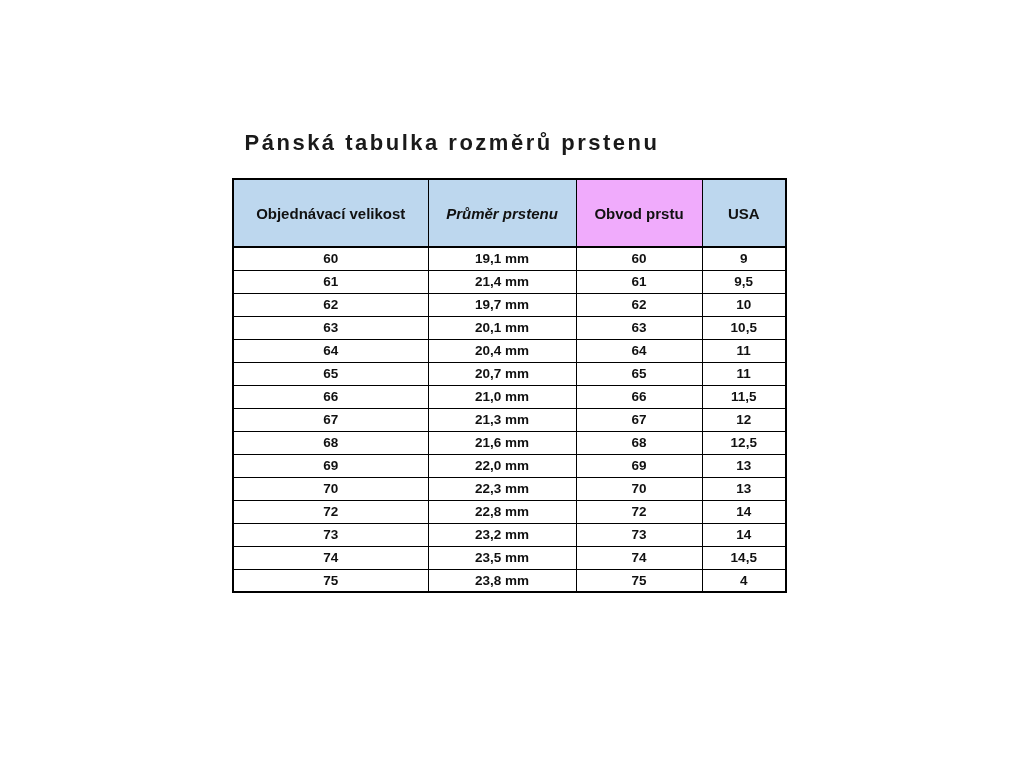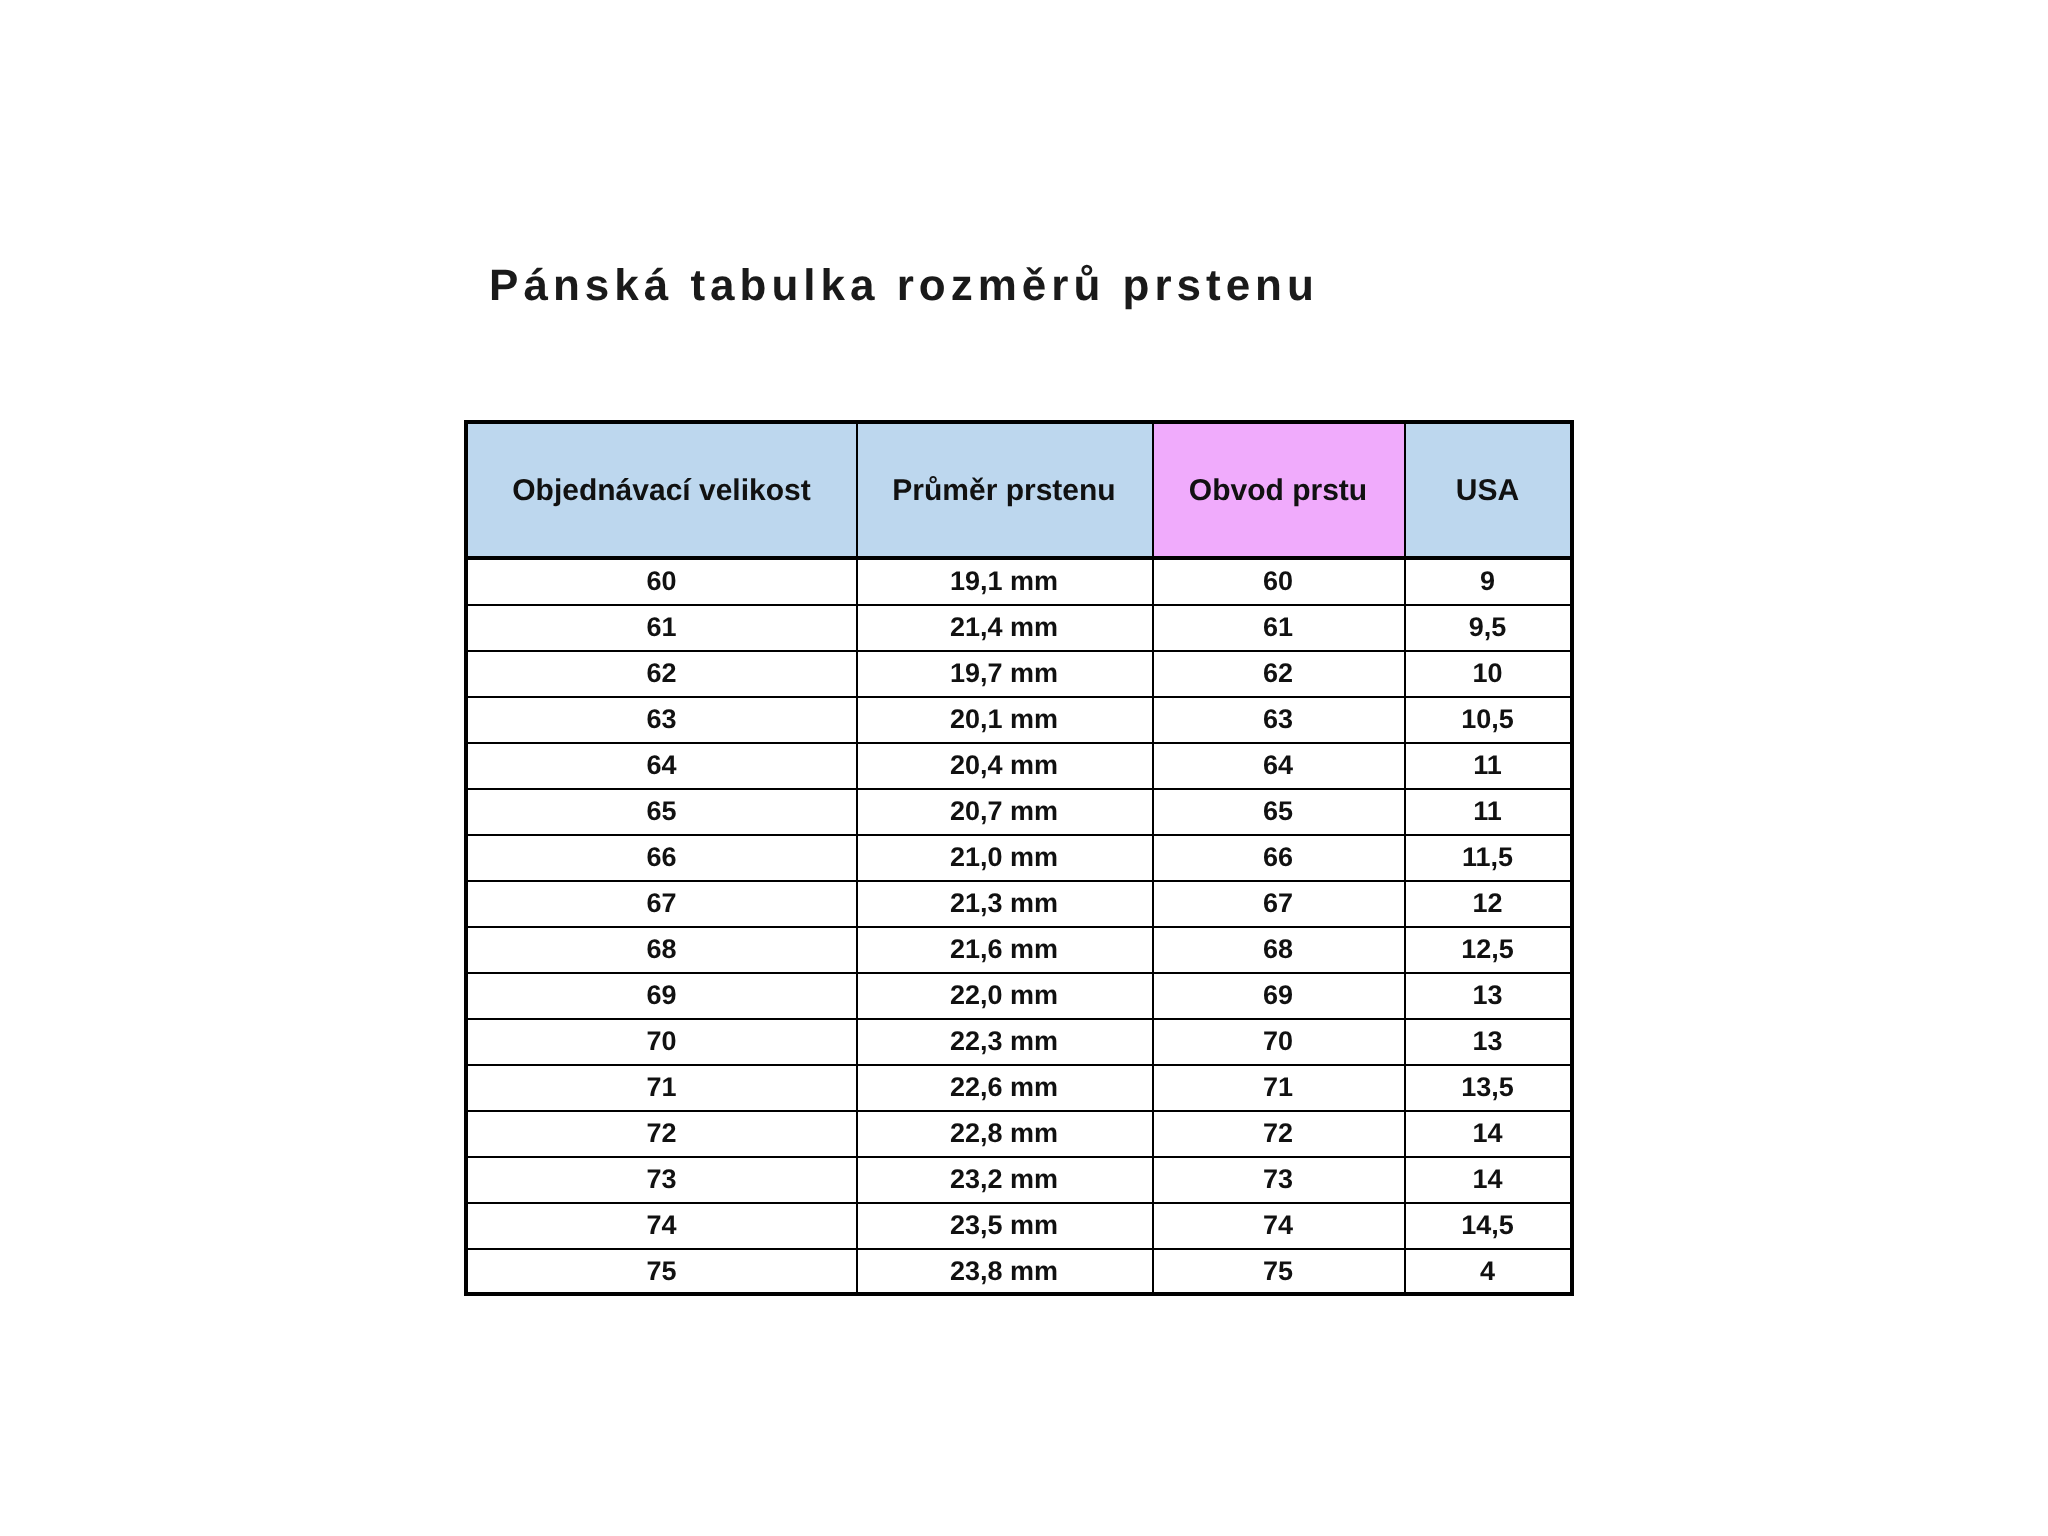--- a/index.html
+++ b/index.html
@@ -28,21 +28,20 @@
     color: #1a1a1a;
   }
   .size-table-wrap {
     position: absolute;
     top: 178px;
     left: 232px;
   }
   table.size-table {
     border-collapse: collapse;
     background: #ffffff;
-    margin-top: 32px;
   }
   table.size-table th,
   table.size-table td {
     border: 1px solid #000000;
     text-align: center;
     vertical-align: middle;
     color: #111111;
   }
   table.size-table th {
     height: 68px;
@@ -72,21 +71,21 @@
 
 <div class="page">
 
   <div class="page-title">Pánská tabulka rozměrů prstenu</div>
 
   <div class="size-table-wrap">
     <table class="size-table">
       <thead>
         <tr>
           <th class="col-order" style="background: rgb(189, 215, 238);">Objednávací velikost</th>
-          <th class="col-diameter" style="background: rgb(189, 215, 238);">Průměr prstenu</th>
+          <th class="col-diameter" style="background: rgb(189, 215, 238); font-style: italic;">Průměr prstenu</th>
           <th class="col-circumference" style="background: #f0abfc;">Obvod prstu</th>
           <th class="col-usa" style="background: rgb(189, 215, 238);">USA</th>
         </tr>
       </thead>
       <tbody id="table-body">
           <tr>
             <td>60</td>
             <td>19,1 mm</td>
             <td>60</td>
             <td>9</td>
@@ -145,26 +144,20 @@
             <td>69</td>
             <td>13</td>
           </tr>
           <tr>
             <td>70</td>
             <td>22,3 mm</td>
             <td>70</td>
             <td>13</td>
           </tr>
           <tr>
-            <td>71</td>
-            <td>22,6 mm</td>
-            <td>71</td>
-            <td>13,5</td>
-          </tr>
-          <tr>
             <td>72</td>
             <td>22,8 mm</td>
             <td>72</td>
             <td>14</td>
           </tr>
           <tr>
             <td>73</td>
             <td>23,2 mm</td>
             <td>73</td>
             <td>14</td>

